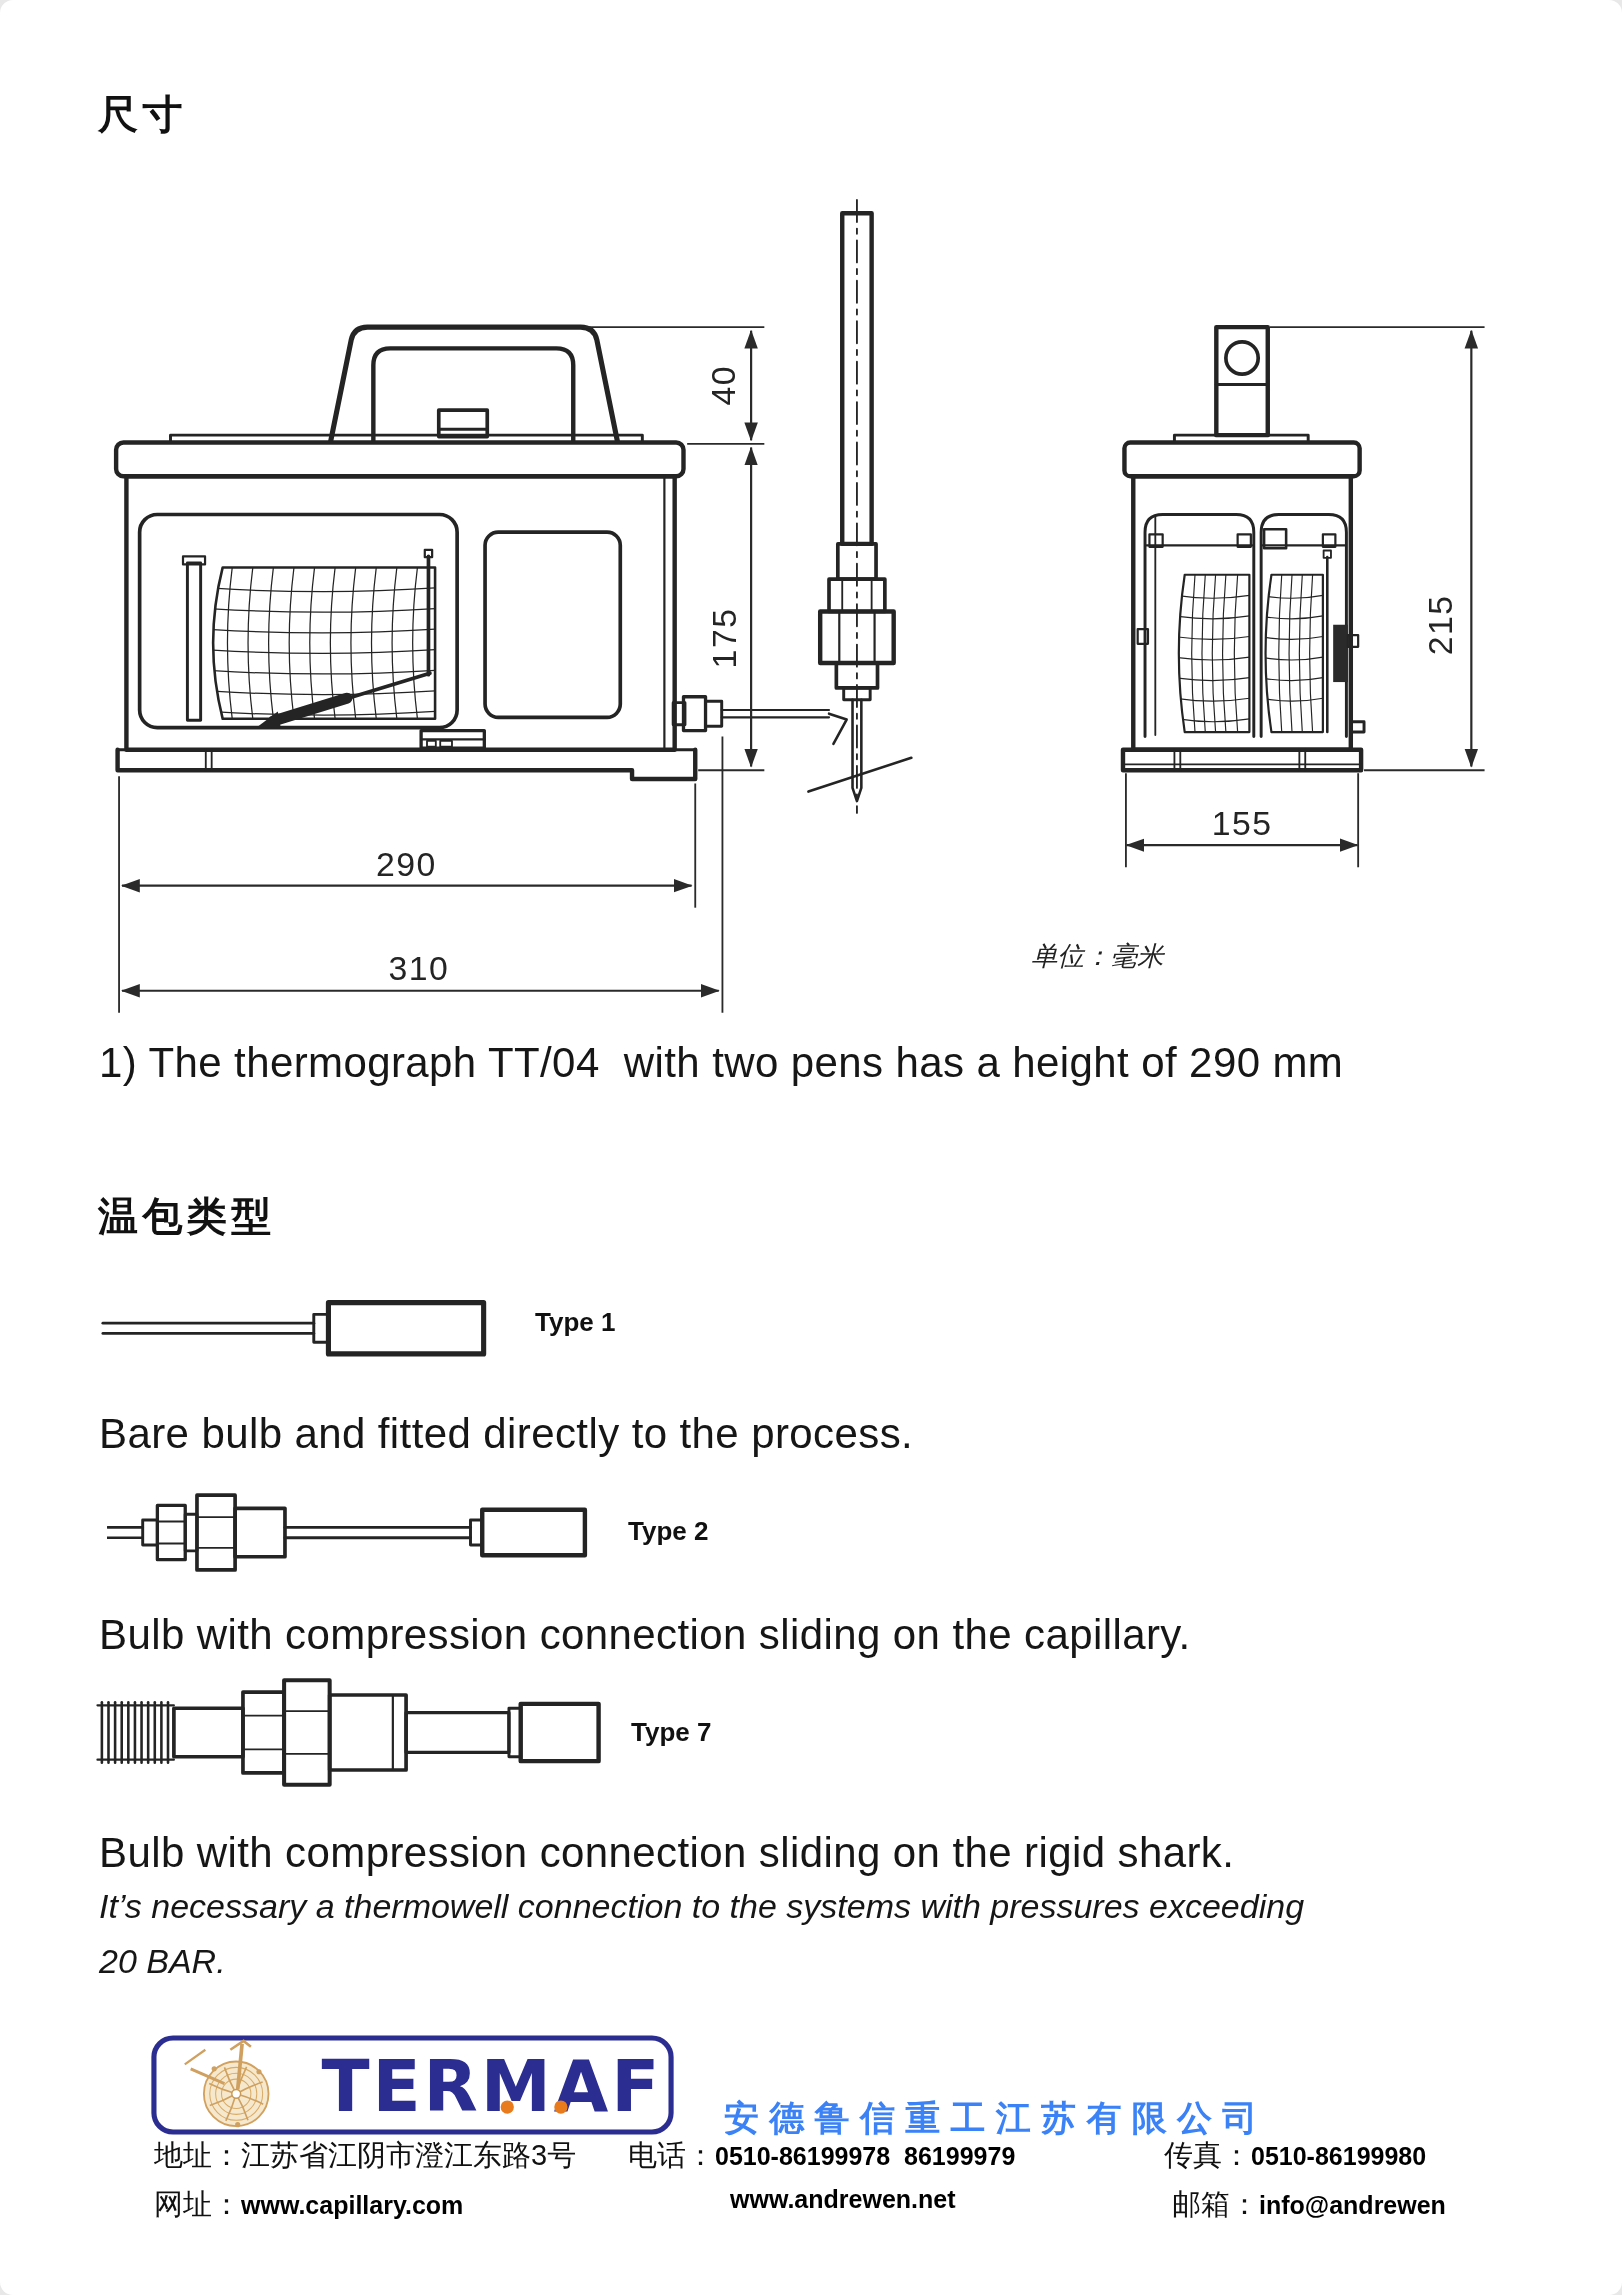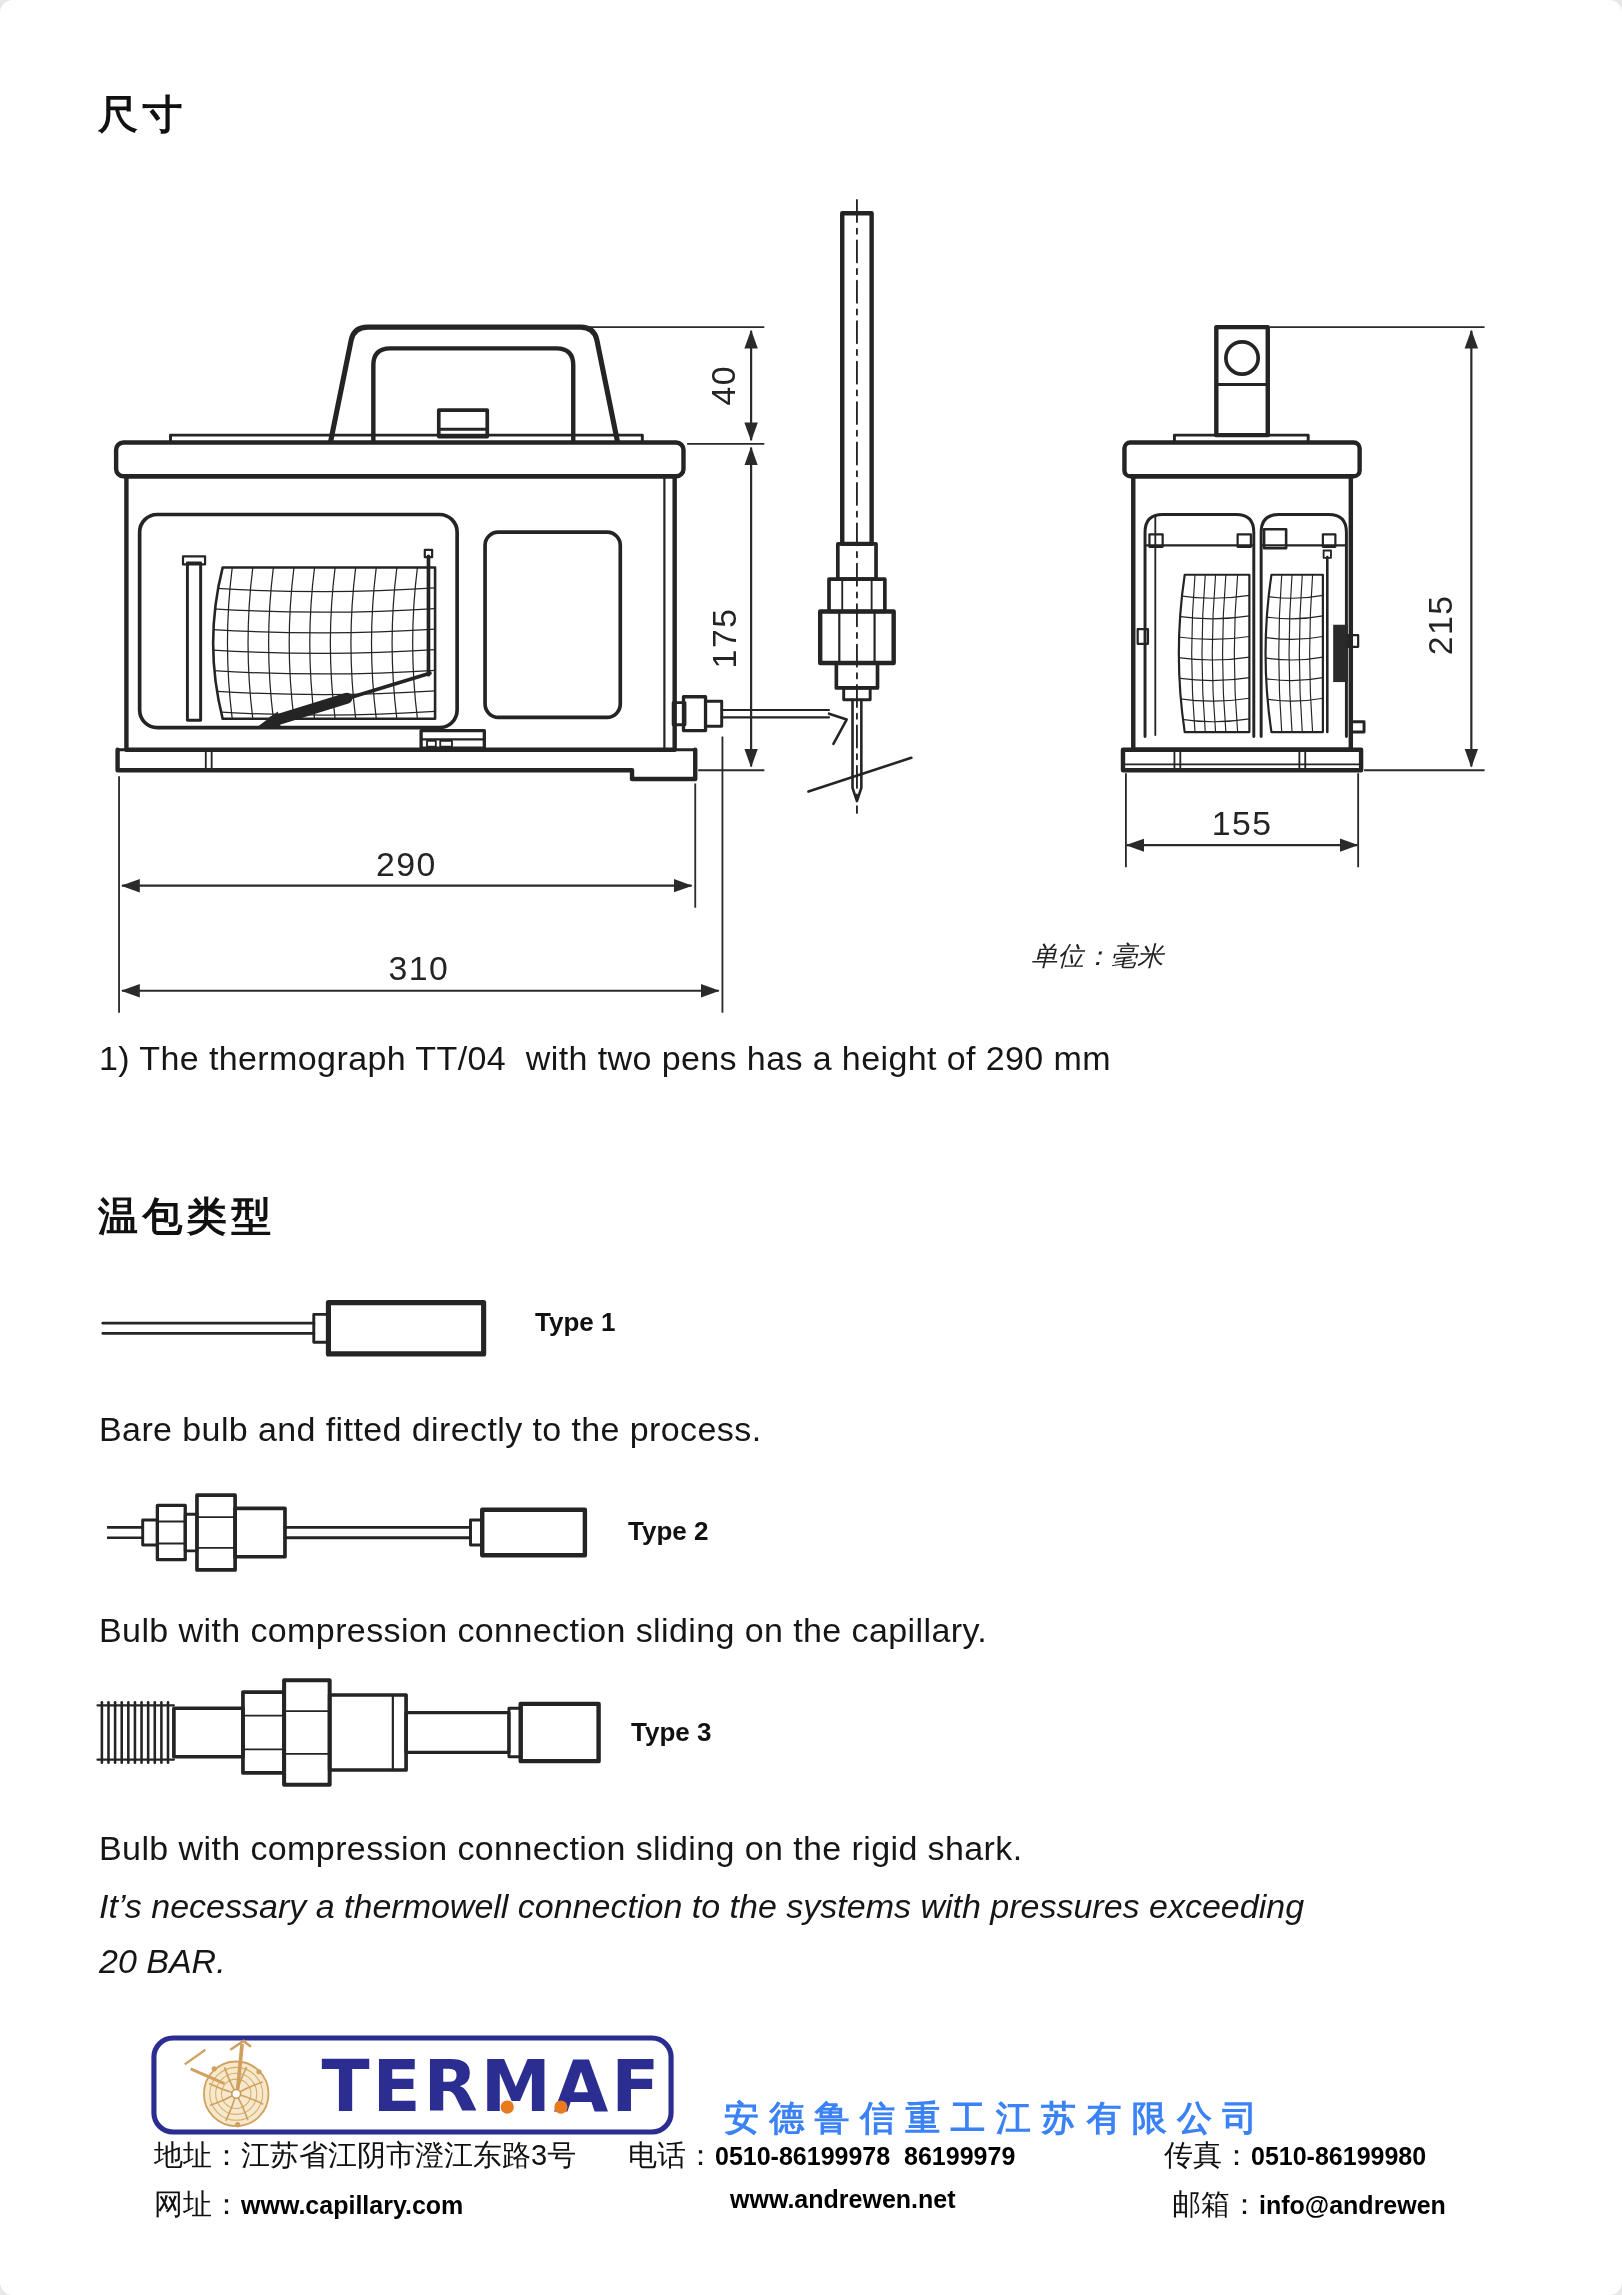--- a/index.html
+++ b/index.html
@@ -1,20 +1,20 @@
 <!DOCTYPE html>
 <html style="font-size:11.8px"><head>
 <meta charset="utf-8">
 <style>
   html,body{margin:0;padding:0;background:#e8e8e8;}
   .page{position:relative;width:1622px;height:2295px;background:#ffffff;overflow:hidden;
         font-family:"Liberation Sans",sans-serif;color:#1d1d1d;border-radius:13px;}
   .abs{position:absolute;}
   .h-cn{font-family:"DejaVu Serif",serif;font-weight:bold;font-size:40px;letter-spacing:4.4px;color:#111;}
-  .body-txt{font-size:34px;letter-spacing:0.4px;white-space:pre-wrap;color:#161616;}
+  .body-txt{font-size:42px;letter-spacing:0.4px;white-space:pre-wrap;color:#161616;}
   .type-label{font-size:26px;font-weight:bold;color:#111;}
   .italic-note{font-size:34px;font-style:italic;line-height:1.62;width:1250px;color:#161616;}
   .units{font-family:Liberation Serif, serif;font-style:italic;font-size:26.5px;color:#222;}
   .dim-text{font-family:"Liberation Sans",sans-serif;font-size:46px;fill:#242424;letter-spacing:2px;}
   .company{font-size:35px;font-weight:bold;letter-spacing:10.3px;color:#3b82f6;}
   .f-label{font-size:29px;color:#111;}
   .f-val{font-size:25px;font-weight:600;color:#000;white-space:pre;}
   .f-val-cn{font-size:29px;color:#111;}
   .frow{white-space:nowrap;}
   svg{display:block;}
@@ -284,21 +284,21 @@
       <rect x="256" y="14" width="62" height="142" stroke-width="5.5"></rect>
       <line x1="256" y1="56" x2="318" y2="56" stroke-width="2.5"></line>
       <line x1="256" y1="114" x2="318" y2="114" stroke-width="2.5"></line>
       <rect x="318" y="34" width="104" height="102" stroke-width="5"></rect>
       <line x1="404" y1="34" x2="404" y2="136" stroke-width="3"></line>
       <rect x="422" y="58" width="140" height="54" stroke-width="4.5"></rect>
       <rect x="562" y="52" width="16" height="66" stroke-width="4"></rect>
       <rect x="578" y="46" width="106" height="78" stroke-width="6"></rect>
     </g>
   </svg>
-  <div class="abs type-label" style="left:631px;top:1717px;">Type 3</div>
+  <div class="abs type-label" style="left:631px;top:1717px;">Type 7</div>
   <div class="abs body-txt" style="left:99px;top:1829px;">Bulb with compression connection sliding on the rigid shark.</div>
 
   <div class="abs italic-note" style="left:99px;top:1879px;">It’s necessary a thermowell connection to the systems with pressures exceeding 20 BAR.</div>
 
   <svg class="abs" style="left:151px;top:2035px;" width="523" height="100" viewBox="0 0 712 136">
     <rect x="4" y="4" width="704" height="128" rx="26" fill="#ffffff" stroke="#2b2d90" stroke-width="7"></rect>
     <g>
       <circle cx="116" cy="80" r="44" fill="#f6e8cd" stroke="#d2a15e" stroke-width="2.5"></circle>
       <circle cx="116" cy="80" r="36" fill="none" stroke="#d8ab67" stroke-width="1.4"></circle>
       <circle cx="116" cy="80" r="28" fill="none" stroke="#d8ab67" stroke-width="1.4"></circle>

